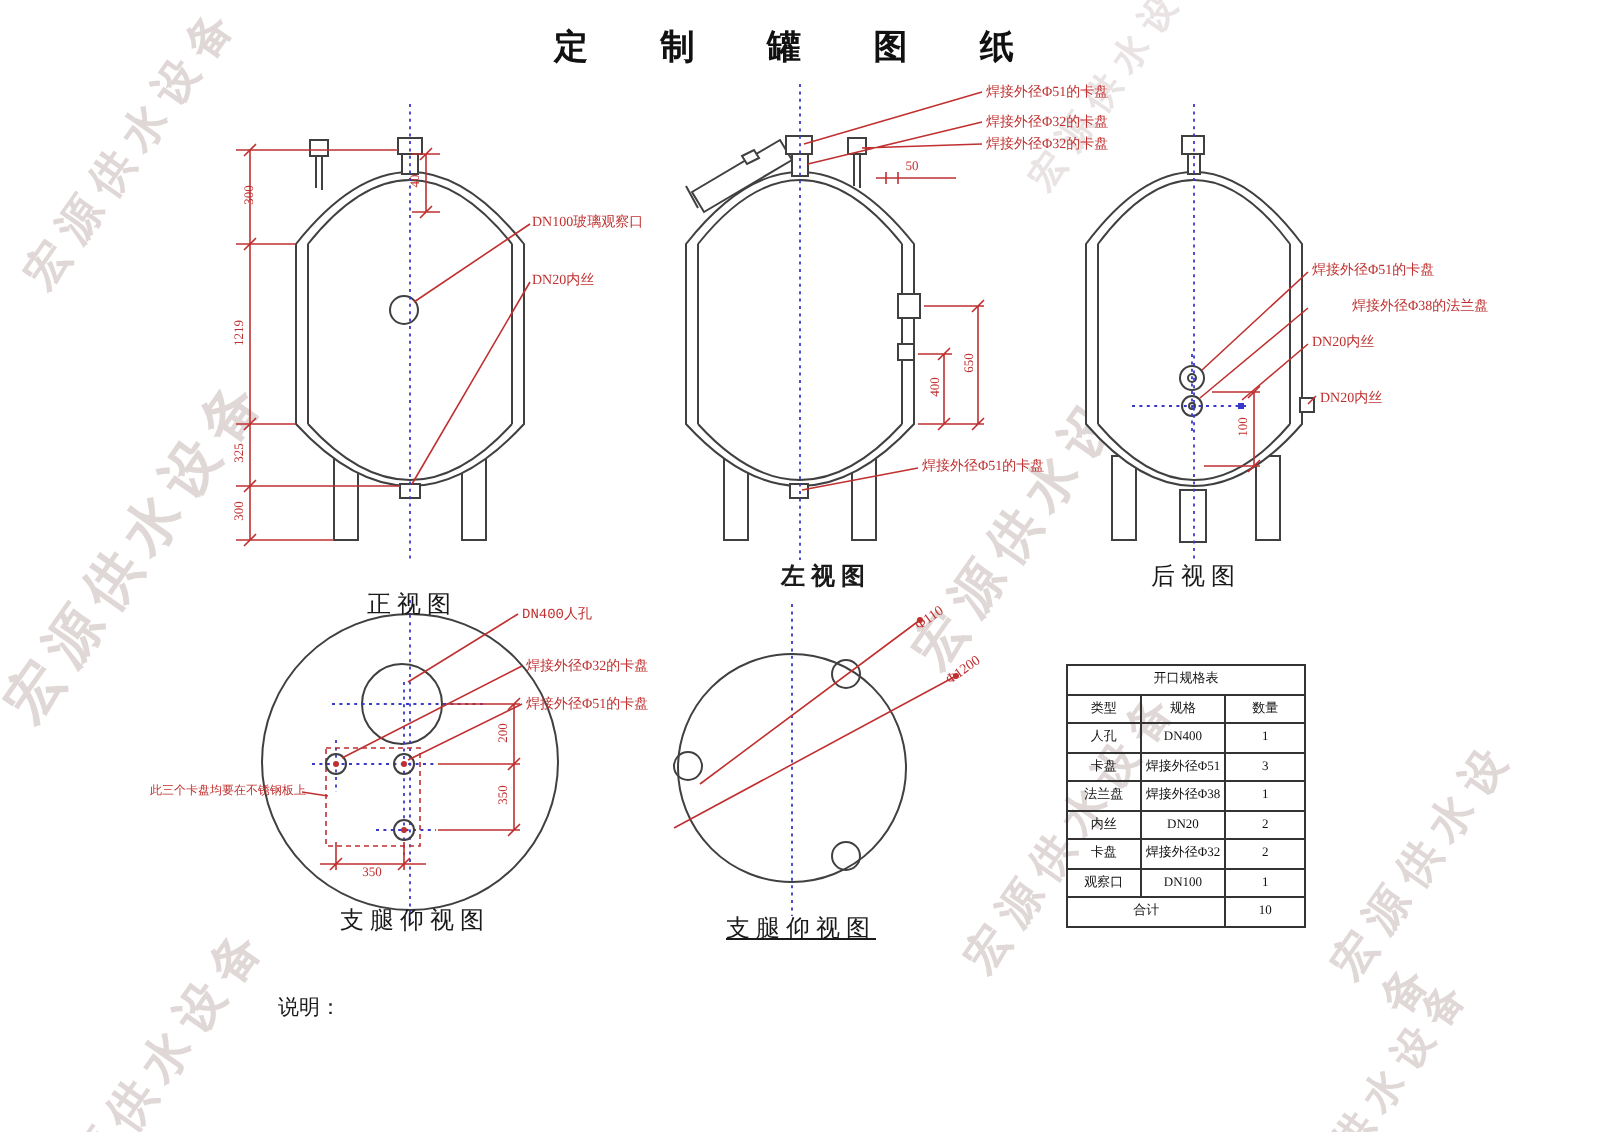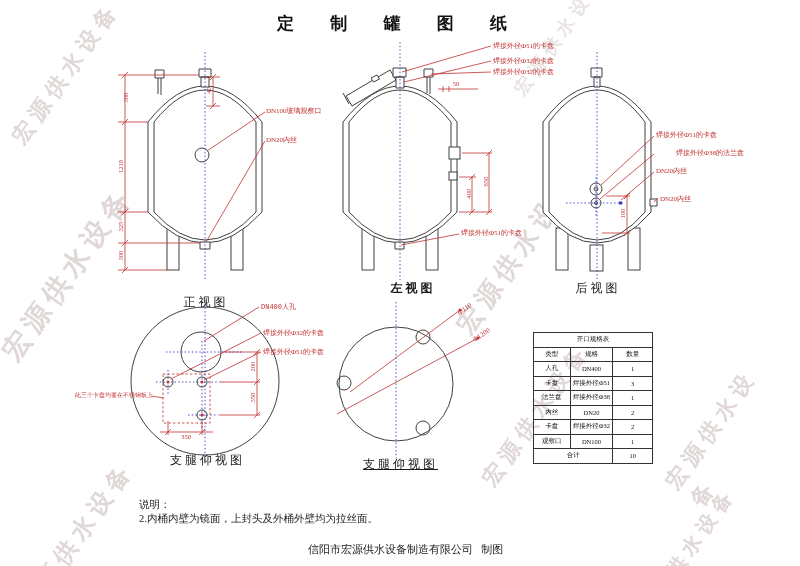--- a/index.html
+++ b/index.html
@@ -222,21 +222,16 @@
         </tr>
     <tr>
       <td colspan="2">合计</td>
       <td>10</td>
     </tr>
   </tbody>
     </table>
 
   <div class="lbl notes">
     <div>说明：</div>
-    <div>2.内桶内壁为镜面，上封头及外桶外壁均为拉丝面。</div>
   </div>
 
-  <div class="lbl foot">
-    <span>信阳市宏源供水设备制造有限公司</span>&nbsp;&nbsp;
-    <span>制图</span>
-  </div>
 
 </div>
 
 </body></html>

